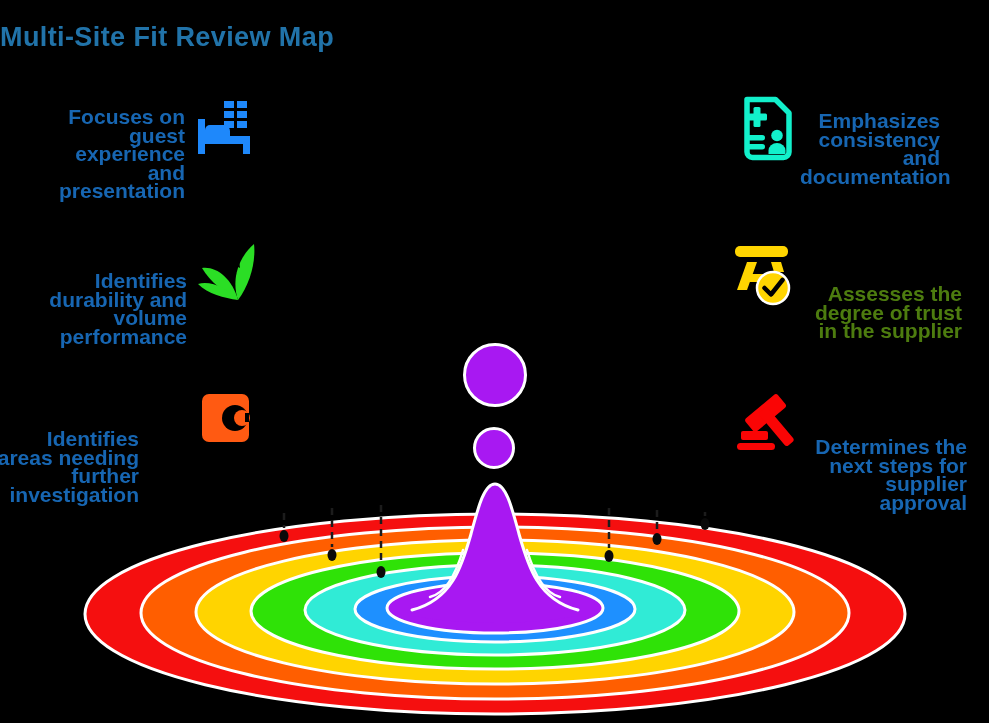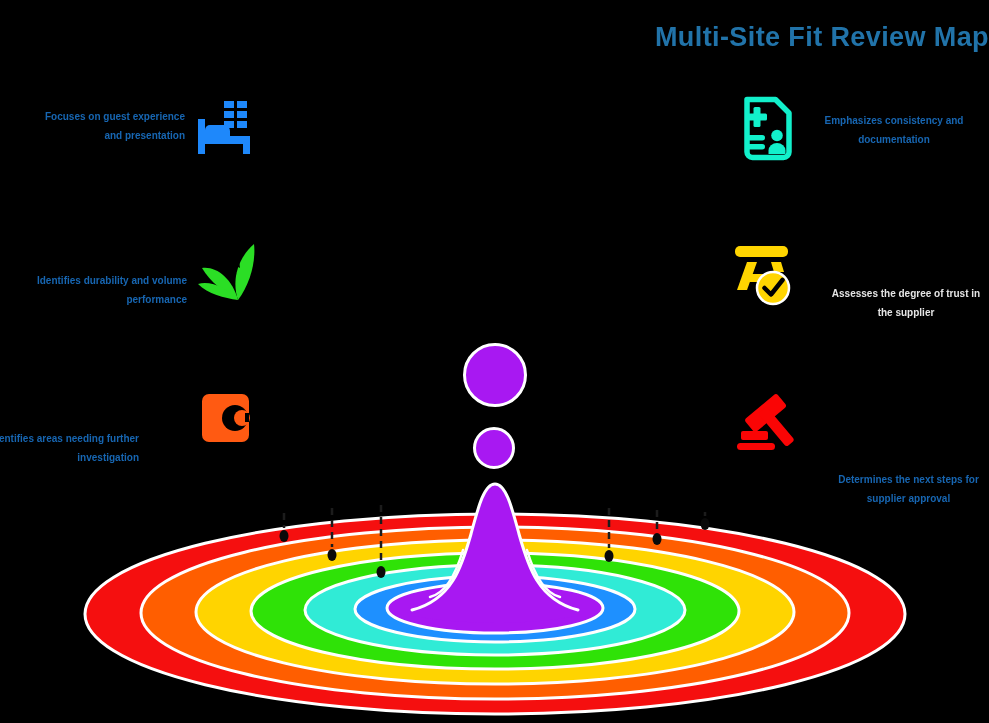--- a/index.html
+++ b/index.html
@@ -2,28 +2,28 @@
 <html><head>
 <meta charset="utf-8">
 <style>
   html,body{margin:0;padding:0;}
   body{
     width:989px;height:723px;position:relative;overflow:hidden;
     background:#000;
     font-family:"Liberation Sans", sans-serif;
   }
   .title{
-    position:absolute;top:22px;left:0;width:989px;text-align:right;
+    position:absolute;top:22px;left:0;width:989px;text-align:left;
     font-size:27px;font-weight:800;letter-spacing:.4px;
   }
   .label{
-    position:absolute;font-size:10px;line-height:18.5px;font-weight:700;
+    position:absolute;font-size:21px;line-height:18.5px;font-weight:700;
   }
   .ta-r{text-align:right;}
-  .ta-l{text-align:center;margin-left:24px;}
+  .ta-l{text-align:right;}
   .icon{position:absolute;}
   svg{display:block;}
   #scene{position:absolute;left:0;top:0;}
 </style>
 </head>
 <body style="background: rgb(0, 0, 0);">
 
 <svg id="scene" width="989" height="723" viewBox="0 0 989 723">
 
   <circle cx="495" cy="375" r="30.5" stroke="#fff" stroke-width="3" fill="#A818F2"></circle>
@@ -117,37 +117,37 @@
         <rect x="11" y="17.5" width="20" height="7" rx="1.5"></rect>
         <rect x="11" y="39" width="18" height="5.5" rx="2.7"></rect>
         <rect x="11" y="48" width="18" height="5.5" rx="2.7"></rect>
         <circle cx="41" cy="39.5" r="5.8"></circle>
         <path d="M32.5 58 v-3.5 a8.5 7.5 0 0 1 17 0 V58 Z"></path>
       </g>
     </g>
   </svg>
 </div>
 
-<div class="label ta-l" style="top: 285px; left: 802px; width: 160px; color: #e5e5e5;">Assesses the degree of trust in the supplier</div>
+<div class="label ta-l" style="top: 285px; left: 802px; width: 160px; color: #4d7c0f;">Assesses the degree of trust in the supplier</div>
 <div class="icon" style="left:735px; top:243px;">
   <svg width="56" height="64" viewBox="0 0 56 64">
     <g color="#FFD500">
       <g fill="currentColor">
         <rect x="0" y="3" width="53" height="11" rx="5"></rect>
         <polygon points="12,19 22,19 12,47 2,47"></polygon>
         <polygon points="36,19 46,19 49,29 39,29"></polygon>
         <polygon points="14,31 39,31 41,39 11,39"></polygon>
         <circle cx="38" cy="45" r="16" stroke="#fff" stroke-width="2.5"></circle>
       </g>
       <path d="M29.5 45 L36 51.5 L47.5 37" fill="none" stroke="#000" stroke-width="4.5" stroke-linecap="round" stroke-linejoin="round"></path>
     </g>
   </svg>
 </div>
 
-<div class="label ta-l" style="top: 471px; left: 802px; width: 165px; color: rgb(23, 102, 178);">Determines the next steps for supplier approval</div>
+<div class="label ta-l" style="top: 438px; left: 802px; width: 165px; color: rgb(23, 102, 178);">Determines the next steps for supplier approval</div>
 <div class="icon" style="left:736px; top:394px;">
   <svg width="58" height="58" viewBox="0 0 58 58">
     <g fill="currentColor" color="#FA0505">
       <g transform="rotate(-40 30 18)">
         <rect x="8" y="10" width="42" height="17" rx="3"></rect>
         <rect x="23" y="14" width="11" height="44" rx="3"></rect>
       </g>
       <rect x="5" y="37" width="27" height="9" rx="2"></rect>
       <rect x="1" y="49" width="38" height="7" rx="3.5"></rect>
     </g>

